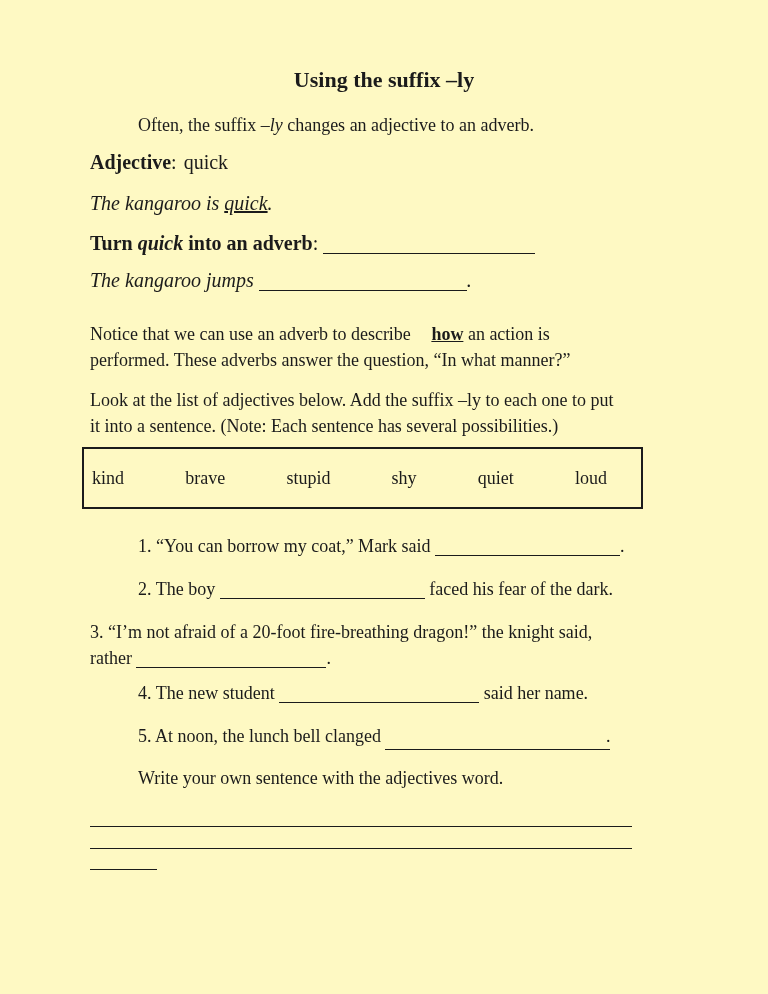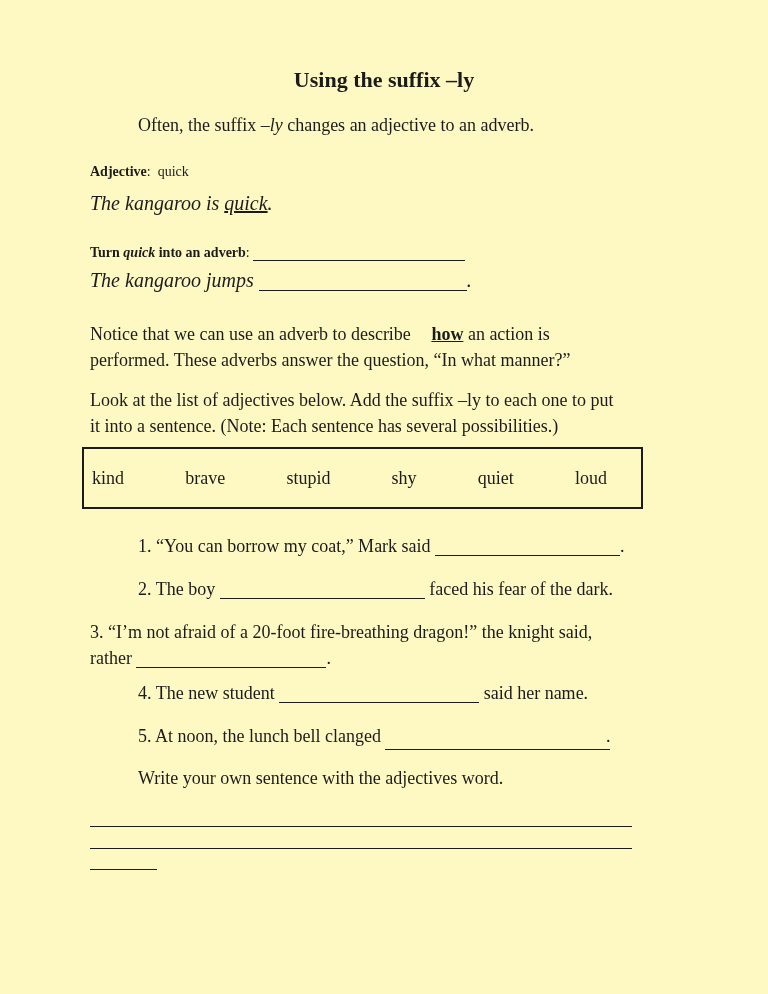--- a/index.html
+++ b/index.html
@@ -19,25 +19,24 @@
     top: 66px; left: 0; width: 768px;
     text-align: center;
     font-size: 22px;
     font-weight: bold;
     line-height: 28px;
   }
   .body-line { left: 90px; line-height: 26px; white-space: nowrap; margin-left: 48px; }
   .para { left: 90px; line-height: 26px; white-space: nowrap; }
   .label-line {
     left: 90px;
-    font-size: 14px;
+    font-size: 20px;
     font-weight: bold;
     line-height: 22px;
     white-space: nowrap;
-    margin-top: 10px;
   }
   .label-line .colon { font-weight: normal; }
   .italic-line {
     left: 90px;
     font-style: italic;
     font-size: 20px;
     line-height: 28px;
     white-space: nowrap;
     text-align: right;
   }

